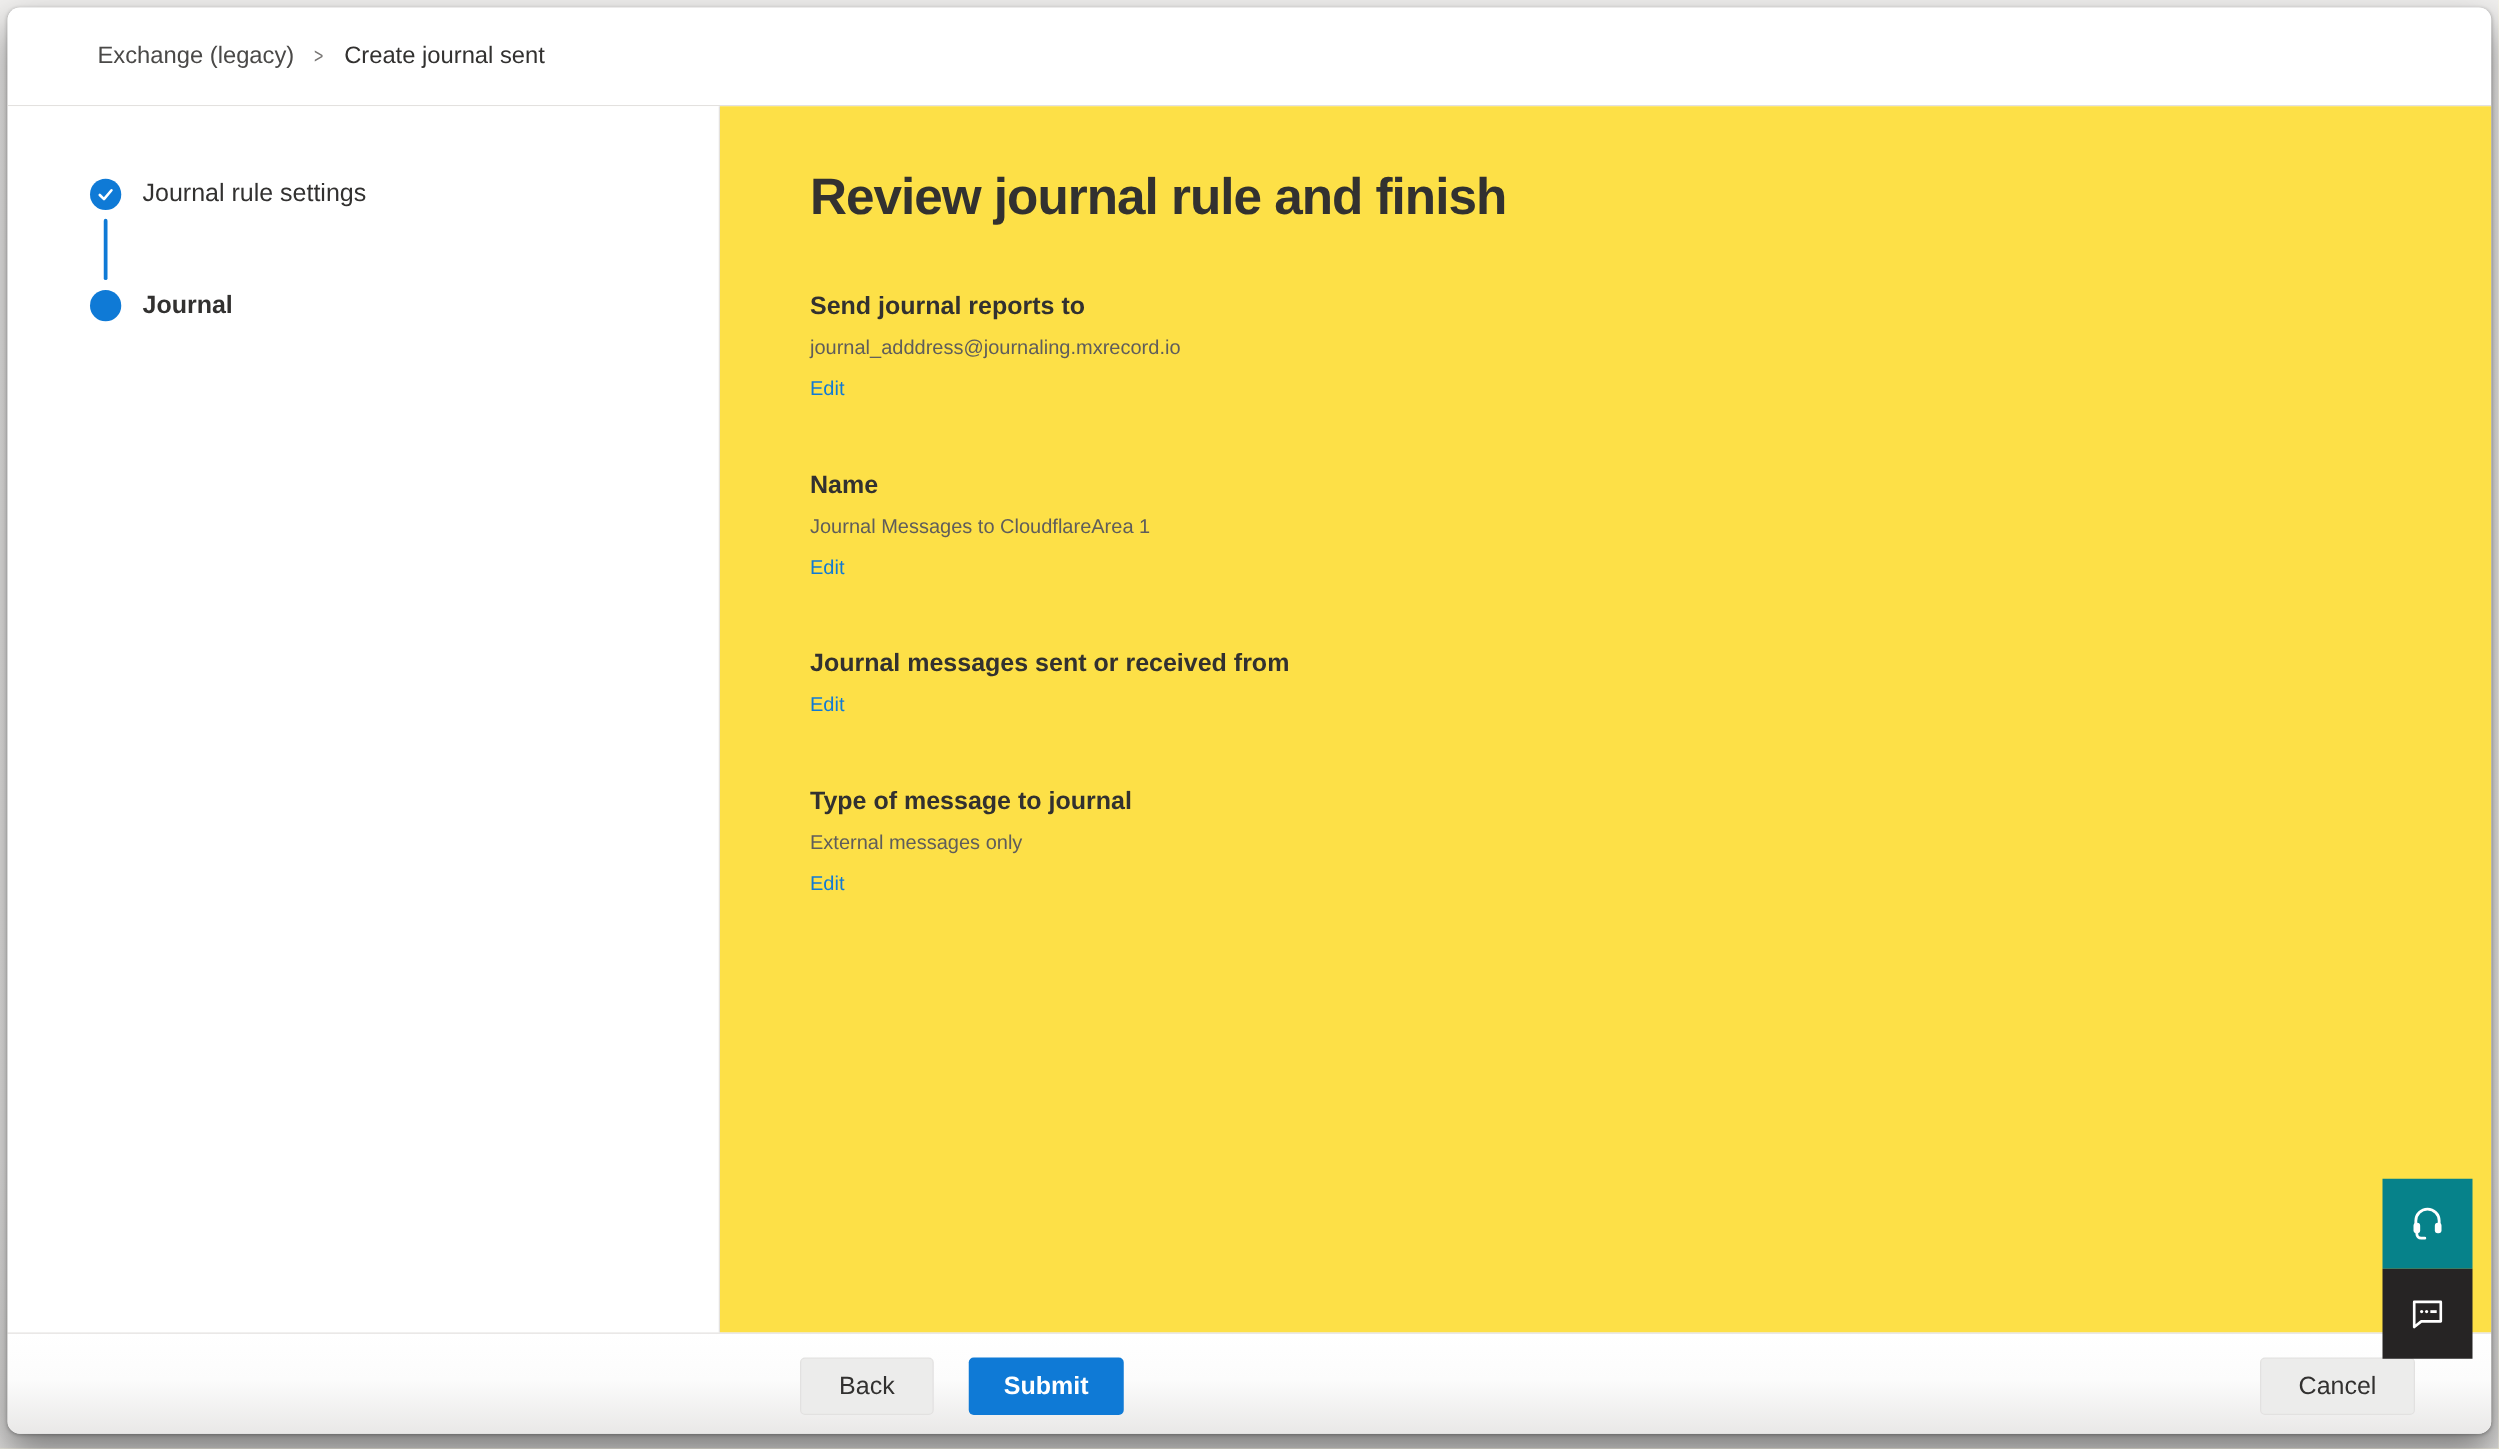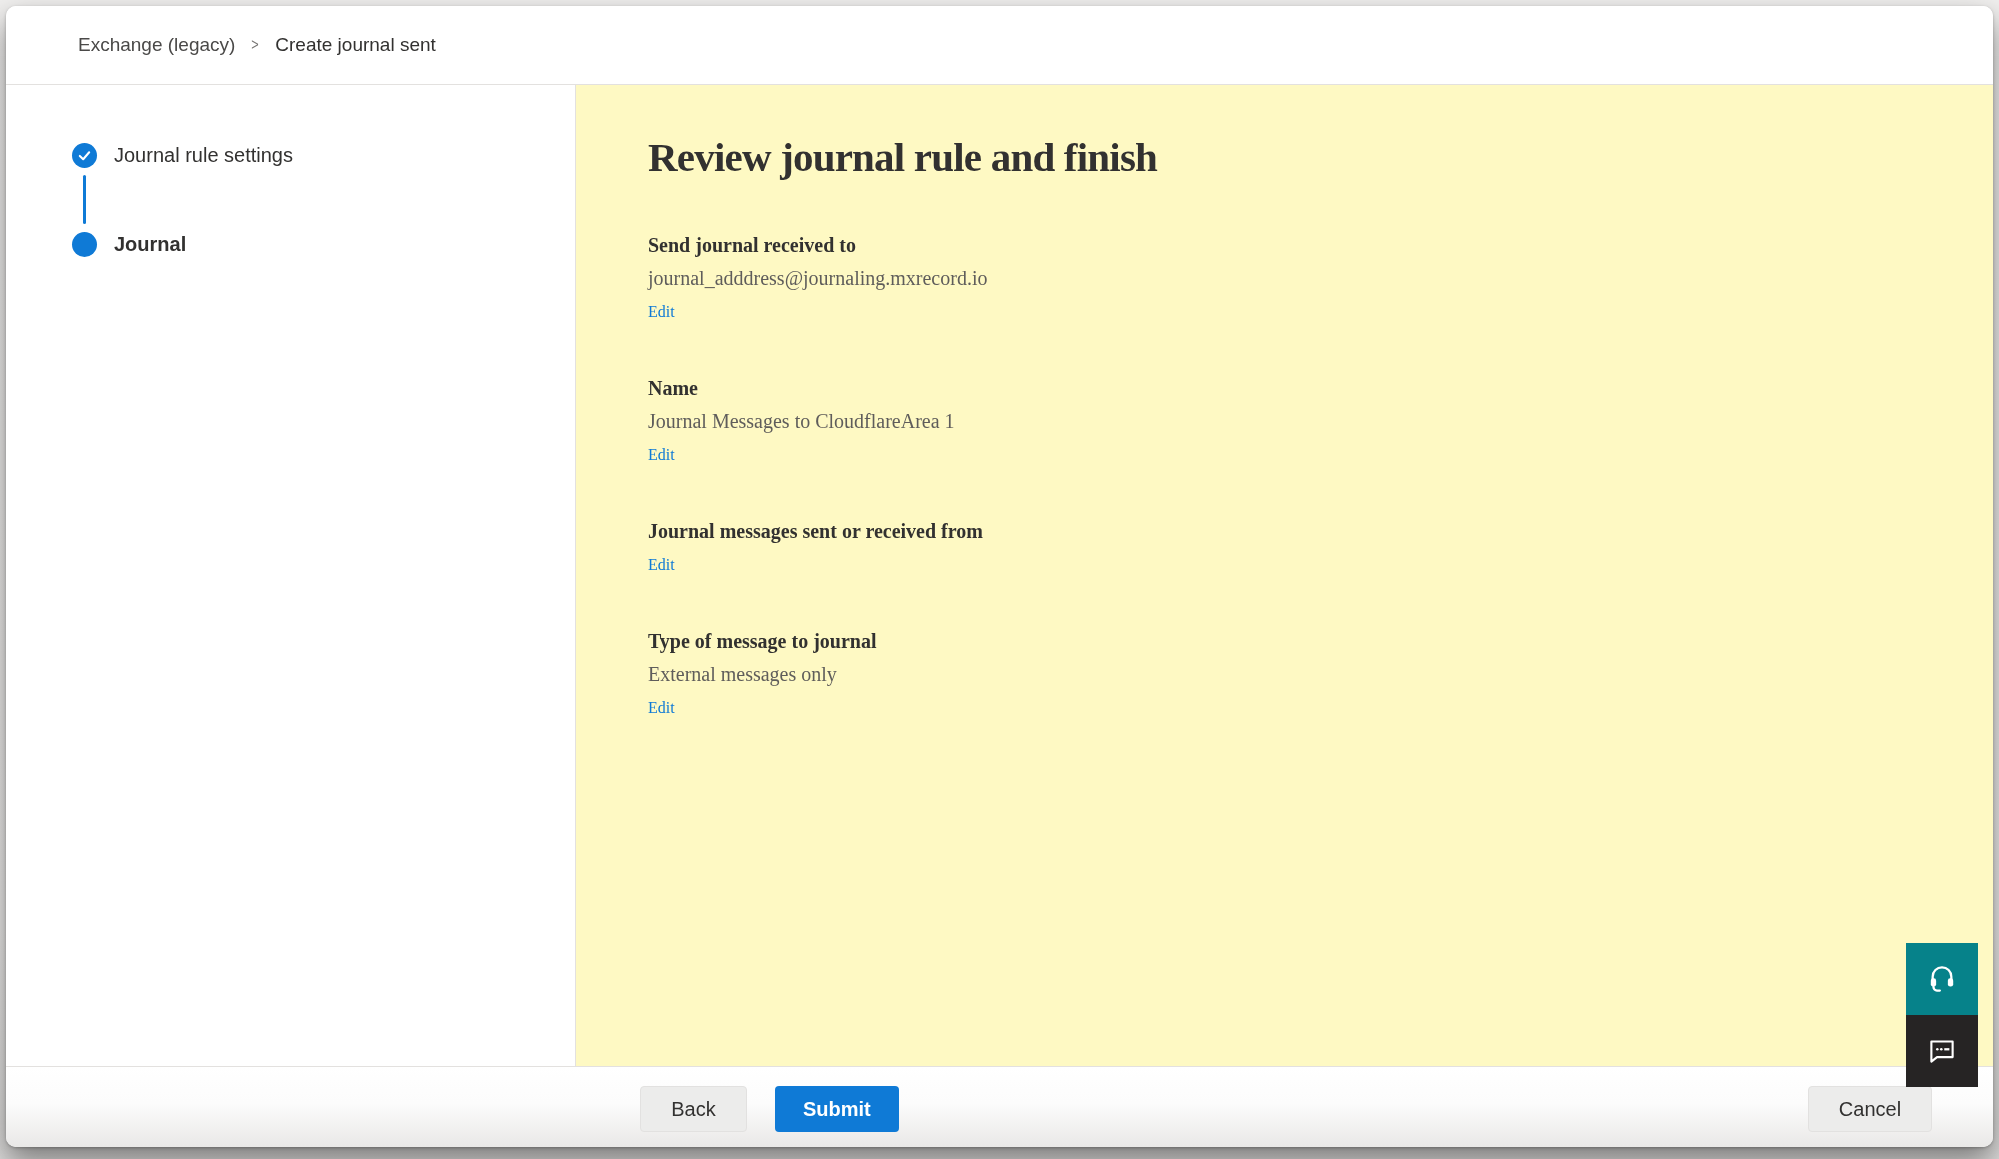--- a/index.html
+++ b/index.html
@@ -41,28 +41,28 @@
   }
   .step-row{display:flex;align-items:center;gap:17px;height:26px;}
   .step-dot{
     width:25px;height:25px;border-radius:50%;background:var(--accent);
     flex:0 0 25px;display:flex;align-items:center;justify-content:center;
   }
   .step-label{font-size:20px;color:var(--text);}
   .step-label.bold{font-weight:700;}
   .step-connector{width:3px;height:49px;background:var(--accent);margin:7px 0 7px 11px;border-radius:2px;}
   
-  .content{flex:1 1 auto;padding:49px 40px 0 72px;background:#fef9c3;font-family:Liberation Serif, serif;}
+  .content{flex:1 1 auto;padding:49px 40px 0 72px;background:#fde047;}
   .page-title{
     font-size:41px;font-weight:700;color:var(--text);letter-spacing:-.8px;
     line-height:1.15;margin-bottom:48px;
   }
   .review-section{margin-bottom:44px;}
   .section-label{font-size:20px;font-weight:700;color:var(--text);line-height:33px;}
-  .section-value{font-size:20px;color:var(--text-muted);line-height:33px;}
+  .section-value{font-size:16px;color:var(--text-muted);line-height:33px;}
   .section-value:empty{display:none;}
   .edit-link{font-size:16px;color:var(--accent);line-height:33px;text-decoration:none;cursor:pointer;display:inline-block;}
   
   .footer{
     height:81px;flex:0 0 81px;border-top:1px solid var(--divider);
     background:linear-gradient(180deg,#ffffff 0%,#fcfcfc 45%,#e9e8e7 100%);
     display:flex;align-items:center;padding:4px 61px 0 634px;
   }
   .btn{
     font-family:inherit;font-size:20px;height:46px;border:none;border-radius:4px;
@@ -107,21 +107,21 @@
       <div class="step-row">
         <span class="step-dot"></span>
         <span class="step-label bold">Journal</span>
       </div>
     </aside>
 
     <main class="content">
       <h1 class="page-title">Review journal rule and finish</h1>
 
       <section class="review-section">
-        <div class="section-label">Send journal received to</div>
+        <div class="section-label">Send journal reports to</div>
         <div class="section-value">journal_adddress@journaling.mxrecord.io</div>
         <a class="edit-link" href="#">Edit</a>
       </section>
 
       <section class="review-section">
         <div class="section-label">Name</div>
         <div class="section-value">Journal Messages to CloudflareArea 1</div>
         <a class="edit-link" href="#">Edit</a>
       </section>
 

